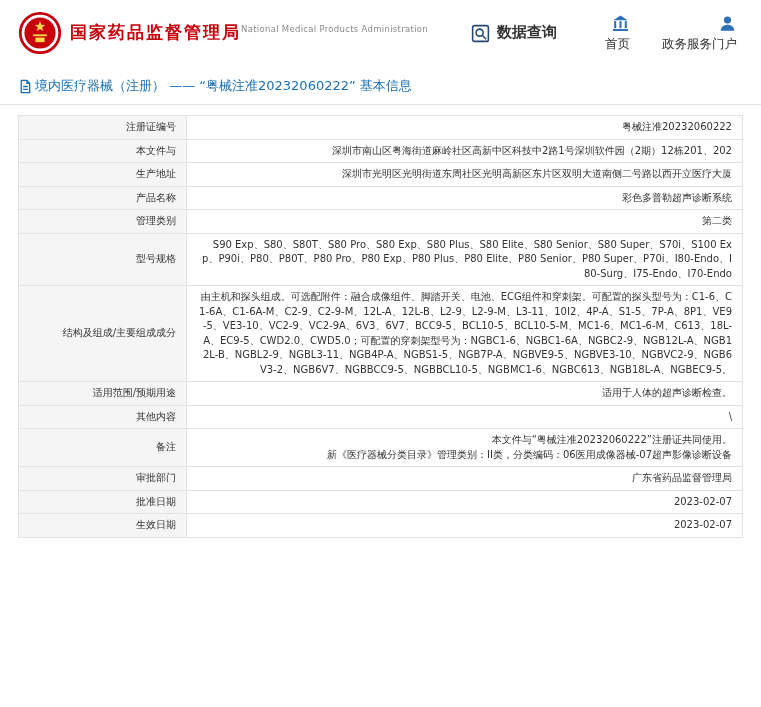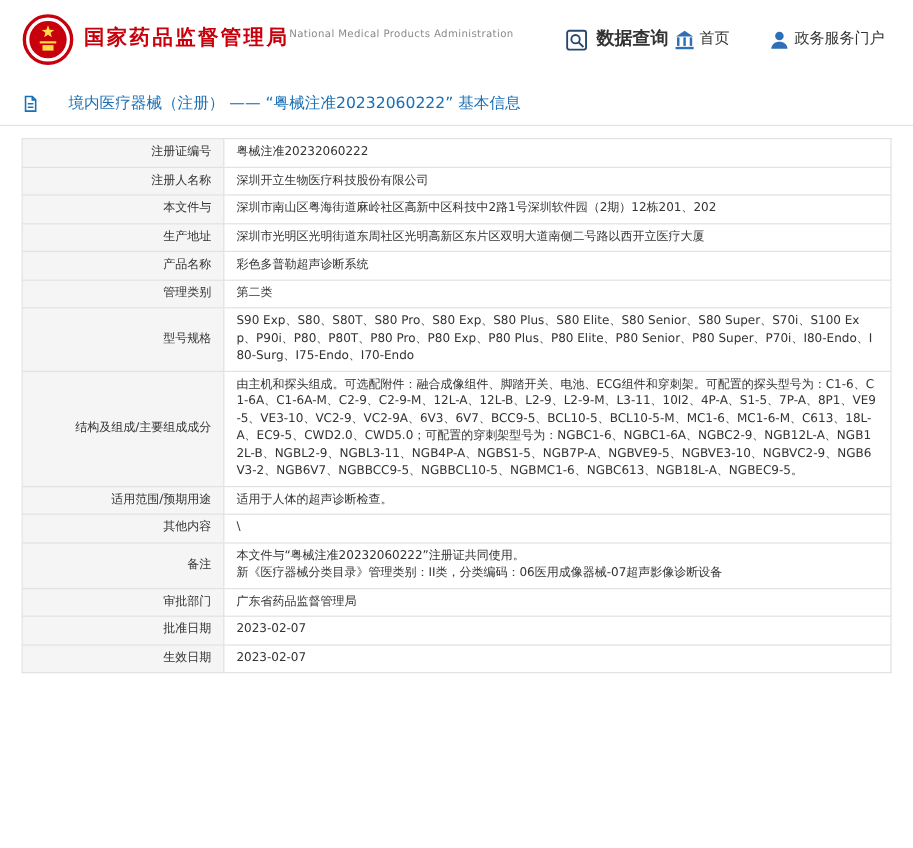--- a/index.html
+++ b/index.html
@@ -12,35 +12,35 @@
 .header { display: flex; align-items: center; height: 66px; padding: 0 14px 0 18px; background: #fff; }
 .brand { display: flex; align-items: center; gap: 8px; cursor: pointer; }
 .emblem { width: 44px; height: 44px; flex: 0 0 auto; }
 .brand-text { display: flex; flex-direction: row; }
 .brand-cn { color: #c7000b; font-size: 17px; font-weight: bold; letter-spacing: 2px; line-height: 1.25; white-space: nowrap; }
 .brand-en { color: #8a8a8a; font-size: 8.5px; letter-spacing: 0.3px; margin-top: 2px; white-space: nowrap; }
 .data-query { display: flex; align-items: flex-start; gap: 6px; margin-left: 42px; cursor: pointer; }
 .data-query-label { font-size: 15px; font-weight: bold; color: #333; }
 .header-spacer { flex: 1; }
 .header-nav { display: flex; align-items: flex-start; gap: 32px; padding-right: 10px; }
-.nav-item { display: flex; flex-direction: row; align-items: flex-start; gap: 3px; cursor: pointer; font-family: Liberation Serif, serif; }
+.nav-item { display: flex; flex-direction: column; align-items: flex-end; gap: 3px; cursor: pointer; font-family: Liberation Serif, serif; }
 .nav-label { font-size: 12.5px; color: #333; white-space: nowrap; }
 .nav-icon { width: 19px; height: 19px; }
 .dq-icon { width: 21px; height: 21px; }
-.breadcrumb-bar { display: flex; align-items: center; gap: 24px; padding: 11px 18px 9px; border-bottom: 1px solid #e3e3e3; background: #fff; }
+.breadcrumb-bar { display: flex; align-items: center; gap: 2px; padding: 11px 18px 9px; border-bottom: 1px solid #e3e3e3; background: #fff; }
 .doc-icon { width: 15px; height: 15px; flex: 0 0 auto; }
 .breadcrumb-text { color: #1a6fb5; font-size: 13px; }
 .content { padding: 10px 18px 0; }
 table.detail { width: 100%; border-collapse: collapse; table-layout: fixed; }
 table.detail th, table.detail td {
   border: 1px solid #e2e2e2; font-size: 10px; font-weight: normal;
   padding: 4px 10px; vertical-align: middle; line-height: 1.45;
 }
 table.detail th { background: #f5f5f5; text-align: right; color: #333; }
-table.detail td { background: #fff; text-align: left; color: #333; white-space: pre-line; word-break: break-all; }
+table.detail td { background: #fff; text-align: right; color: #333; white-space: pre-line; word-break: break-all; }
 </style>
 </head>
 <body>
 
 <div class="page">
 
   <header class="header">
     <div class="brand">
       <svg class="emblem" viewBox="0 0 48 48">
         <circle cx="24" cy="24" r="21.5" fill="none" stroke="#c7000b" stroke-width="3"></circle>
@@ -101,24 +101,20 @@
       <colgroup>
           <col style="width:168px">
           <col>
         </colgroup>
       <tbody>
         <tr>
           <th>注册证编号</th>
           <td>粤械注准20232060222</td>
         </tr>
         <tr>
-          <th>注册人名称</th>
-          <td>深圳开立生物医疗科技股份有限公司</td>
-        </tr>
-        <tr>
           <th>本文件与</th>
           <td>深圳市南山区粤海街道麻岭社区高新中区科技中2路1号深圳软件园（2期）12栋201、202</td>
         </tr>
         <tr>
           <th>生产地址</th>
           <td>深圳市光明区光明街道东周社区光明高新区东片区双明大道南侧二号路以西开立医疗大厦</td>
         </tr>
         <tr>
           <th>产品名称</th>
           <td>彩色多普勒超声诊断系统</td>

